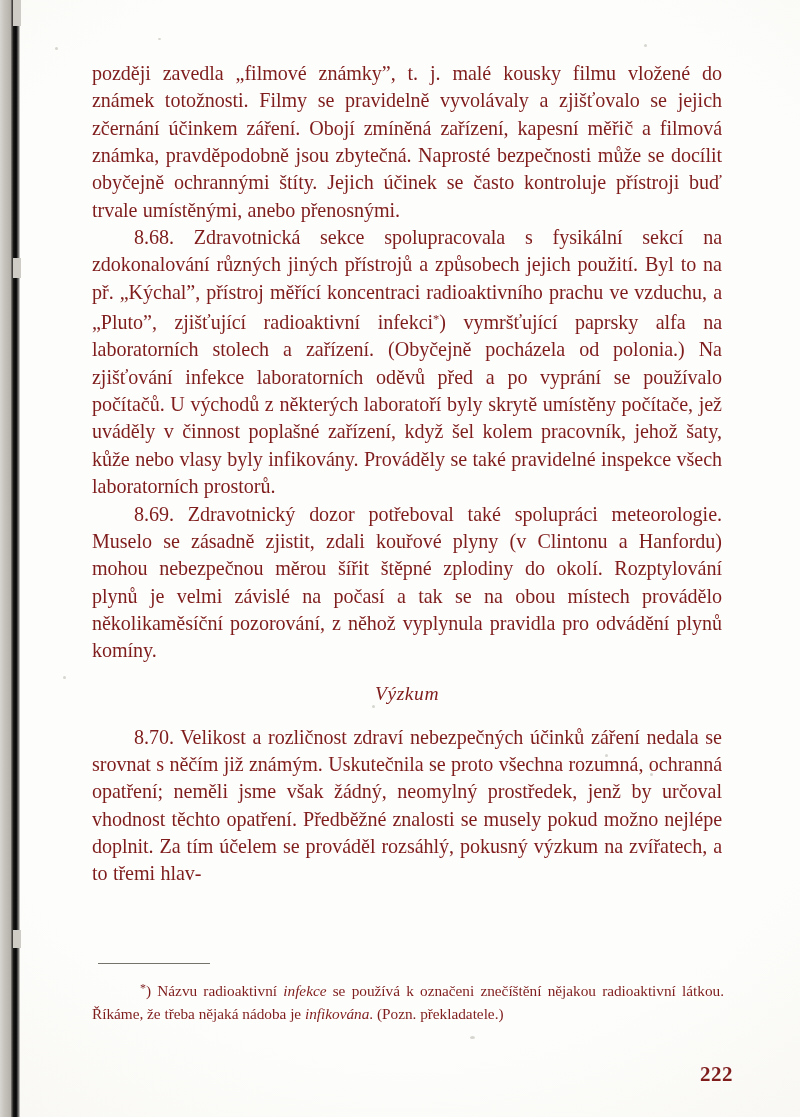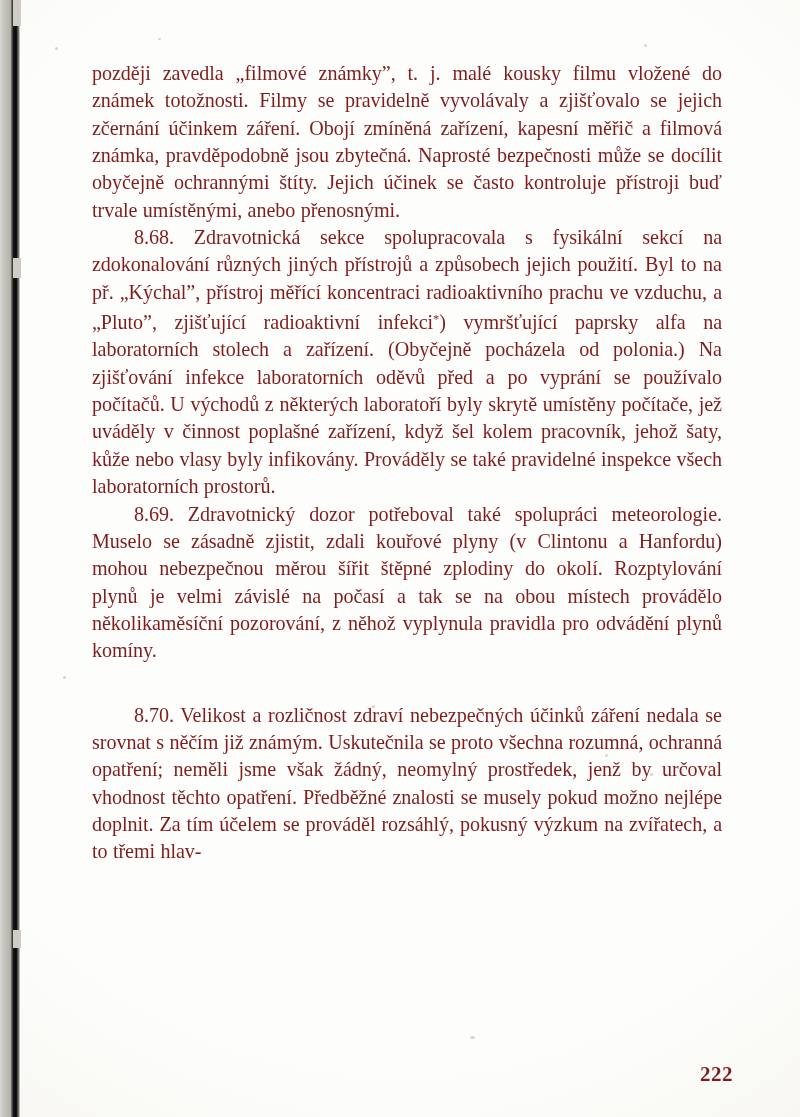--- a/index.html
+++ b/index.html
@@ -172,21 +172,26 @@
 
   <div id="textblock">
 
     <p class="para">později zavedla „filmové známky”, t. j. malé kousky filmu vložené do známek totožnosti. Filmy se pravidelně vyvolávaly a zjišťovalo se jejich zčernání účinkem záření. Obojí zmíněná zařízení, kapesní měřič a filmová známka, pravděpodobně jsou zbytečná. Naprosté bezpečnosti může se docílit obyčejně ochrannými štíty. Jejich účinek se často kontroluje přístroji buď trvale umístěnými, anebo přenosnými.</p>
 
     <p class="para indent"><span>8.68. Zdravotnická sekce spolupracovala s fysikální sekcí na zdokonalování různých jiných přístrojů a způsobech jejich použití. Byl to na př. „Kýchal”, přístroj měřící koncentraci radioaktivního prachu ve vzduchu, a „Pluto”, zjišťující radioaktivní infekci</span><span class="footref">*</span><span>) vymršťující paprsky alfa na laboratorních stolech a zařízení. (Obyčejně pocházela od polonia.) Na zjišťování infekce laboratorních oděvů před a po vyprání se používalo počítačů. U východů z některých laboratoří byly skrytě umístěny počítače, jež uváděly v činnost poplašné zařízení, když šel kolem pracovník, jehož šaty, kůže nebo vlasy byly infikovány. Prováděly se také pravidelné inspekce všech laboratorních prostorů.</span></p>
 
     <p class="para indent">8.69. Zdravotnický dozor potřeboval také spolupráci meteorologie. Muselo se zásadně zjistit, zdali kouřové plyny (v Clintonu a Hanfordu) mohou nebezpečnou měrou šířit štěpné zplodiny do okolí. Rozptylování plynů je velmi závislé na počasí a tak se na obou místech provádělo několikaměsíční pozorování, z něhož vyplynula pravidla pro odvádění plynů komíny.</p>
 
     <div class="gap-heading-top"></div>
+    <h2 class="heading">Výzkum</h2>
     <div class="gap-heading-bot"></div>
 
     <p class="para indent">8.70. Velikost a rozličnost zdraví nebezpečných účinků záření nedala se srovnat s něčím již známým. Uskutečnila se proto všechna rozumná, ochranná opatření; neměli jsme však žádný, neomylný prostředek, jenž by určoval vhodnost těchto opatření. Předběžné znalosti se musely pokud možno nejlépe doplnit. Za tím účelem se prováděl rozsáhlý, pokusný výzkum na zvířatech, a to třemi hlav-</p>
   </div>
 
+  <div id="footnote">
+    <div class="fn-rule"></div>
+    <p class="fn-text fn-indent"><span class="fn-star">*</span><span>) Názvu radioaktivní </span><i>infekce</i><span> se používá k označeni znečíštění nějakou radioaktivní látkou. Říkáme, že třeba nějaká nádoba je </span><i>infikována</i><span>. (Pozn. překladatele.)</span></p>
+  </div>
 
   <div id="pagenum">222</div>
 
 </div>
 
 </body></html>

